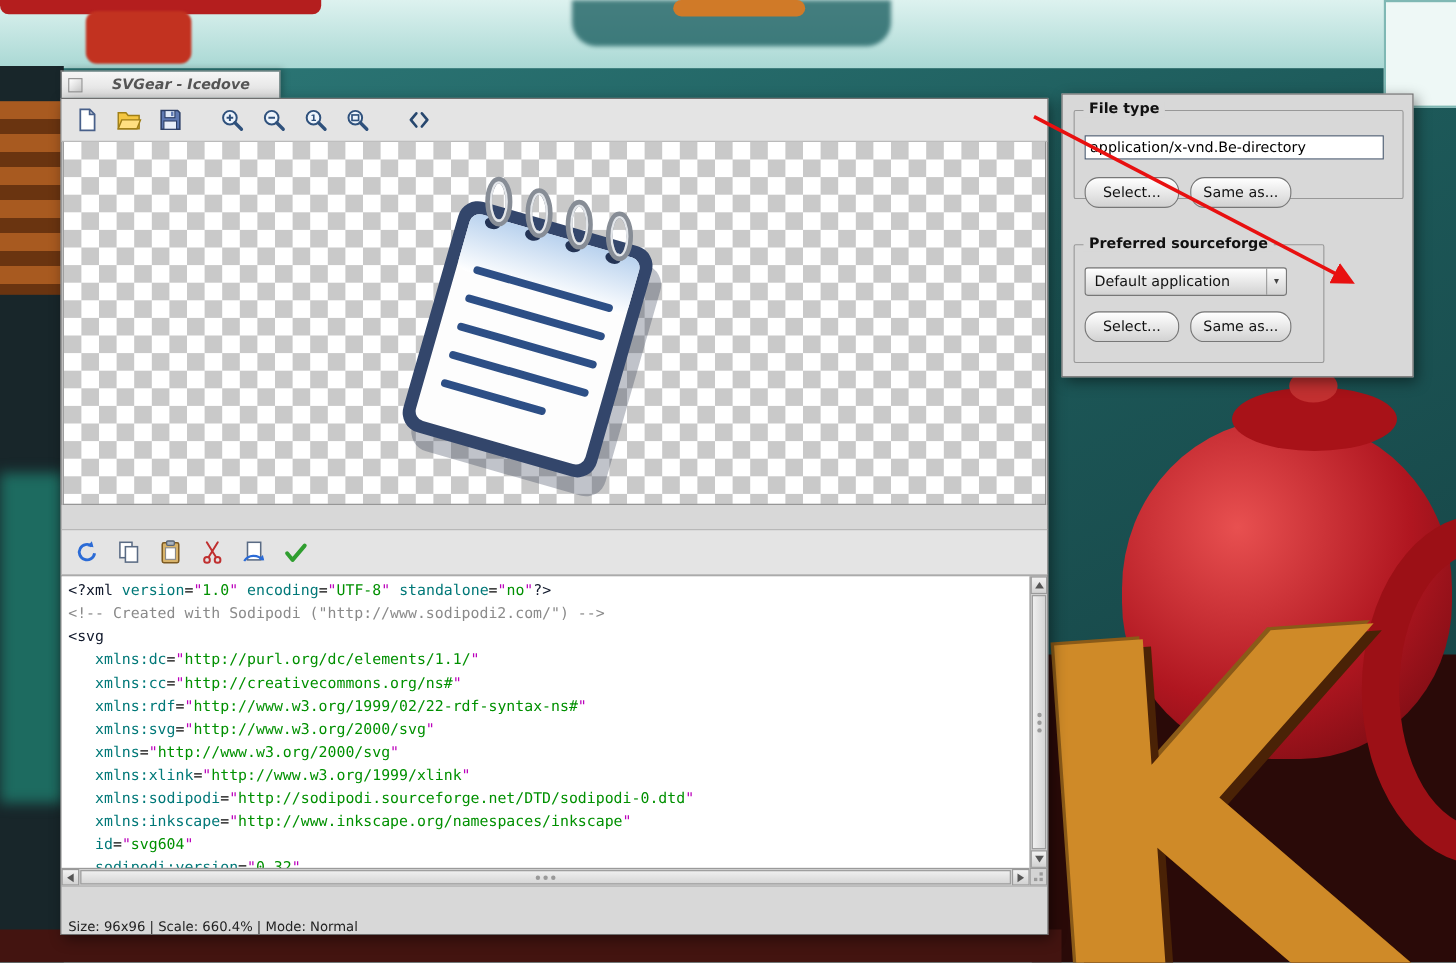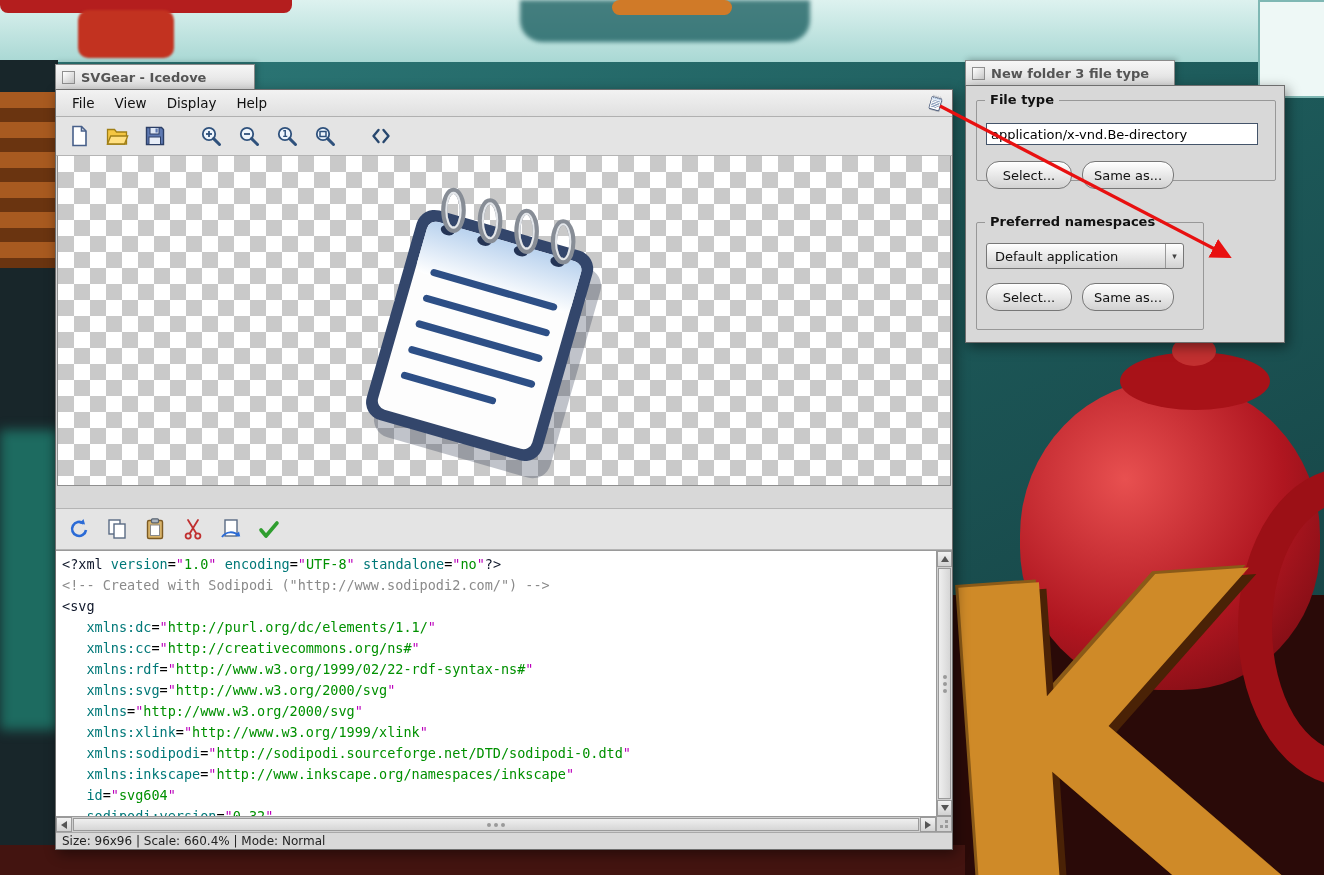--- a/index.html
+++ b/index.html
@@ -24,22 +24,22 @@
   .bg-teapot{left:1020px;top:380px;width:300px;height:310px;border-radius:50% 50% 46% 46%;
     background:radial-gradient(circle at 35% 32%,#e85050,#b01620 55%,#6e0a10 95%);}
   .bg-teapot-handle{left:1238px;top:468px;width:150px;height:250px;border:34px solid #9c1016;border-radius:50%;}
   .bg-teapot-lid{left:1120px;top:352px;width:150px;height:58px;border-radius:50%;background:#a81218;}
   .bg-teapot-knob{left:1172px;top:336px;width:44px;height:30px;border-radius:50%;background:#c23030;}
   .bg-k{left:930px;top:528px;font-weight:bold;font-size:430px;line-height:1;
     color:#cf8a28;text-shadow:7px 7px 0 #4a2206,-3px -3px 0 #8a5a18;transform:rotate(-4deg);}
   
   .tab{position:absolute;top:0;height:25px;box-sizing:border-box;border:1px solid #8a8a8a;border-bottom:none;
     display:flex;align-items:center;gap:6px;padding:0 6px;box-shadow:2px -1px 6px rgba(0,0,0,.25);}
-  .tab-title{flex:1;font-size:13px;font-weight:bold;color:#111;
-    white-space:nowrap;overflow:hidden;text-overflow:ellipsis;}
+  .tab-title{flex:1;text-align:center;font-size:13px;font-weight:bold;color:#111;
+    white-space:nowrap;overflow:hidden;text-overflow:ellipsis;font-style:italic;}
   .tab-title.dim{color:#555;}
   .tab-close,.tab-zoom{width:13px;height:13px;box-sizing:border-box;border:1px solid #8f8f8f;
     background:linear-gradient(135deg,#ffffff,#c9c9c9);}
   .yellow-box{border-color:#9a7d00;background:linear-gradient(135deg,#fff3c0,#e8b400);}
   .tab-zoom{position:relative;}
   .tz-inner{position:absolute;left:2px;top:2px;width:7px;height:7px;border:1px solid #8a6d00;background:#ffe070;}
   .frame{position:absolute;left:0;top:25px;box-sizing:border-box;border:1px solid #6e6e6e;background:#d8d8d8;
     box-shadow:3px 4px 12px rgba(0,0,0,.45);}
   
   .main-window{left:55px;top:64px;width:900px;height:789px;z-index:5;}
@@ -80,40 +80,40 @@
   .sb-thumb.h{background:linear-gradient(#efefef,#d6d6d6);}
   .grip-v{position:absolute;left:50%;top:50%;width:4px;height:4px;transform:translate(-50%,-50%);
     background:#9a9a9a;border-radius:50%;box-shadow:0 -7px 0 #9a9a9a,0 7px 0 #9a9a9a;}
   .grip-h{position:absolute;left:50%;top:50%;width:4px;height:4px;transform:translate(-50%,-50%);
     background:#9a9a9a;border-radius:50%;box-shadow:-7px 0 0 #9a9a9a,7px 0 0 #9a9a9a;}
   .hscroll-row{height:16px;flex:none;display:flex;}
   .hscroll{flex:1;display:flex;background:#cfcfcf;border-top:1px solid #9a9a9a;box-sizing:border-box;}
   .scroll-corner{width:16px;flex:none;box-sizing:border-box;border:1px solid #9a9a9a;background:#d4d4d4;position:relative;}
   .corner-grip{position:absolute;right:3px;bottom:3px;width:3px;height:3px;background:#9a9a9a;
     box-shadow:-5px 0 0 #9a9a9a,0 -5px 0 #9a9a9a;}
-  .statusbar{flex:1;display:flex;align-items:center;padding-left:6px;
+  .statusbar{flex:1;display:flex;align-items:flex-end;padding-left:6px;
     border-top:1px solid #a8a8a8;background:#d8d8d8;font-size:12px;color:#222;}
   
   .ft-window{left:965px;top:60px;width:322px;height:284px;z-index:6;}
   .ft-tab{left:0;width:210px;background:linear-gradient(#f6f6f6,#dedede);}
   .ft-frame{width:320px;height:258px;}
   .group{position:absolute;box-sizing:border-box;border:1px solid #989898;border-radius:2px;}
   .group-label{position:absolute;top:-9px;left:8px;background:#d8d8d8;padding:0 5px;
     font-size:13px;font-weight:bold;color:#111;white-space:nowrap;}
   .g-filetype{left:10px;top:14px;width:300px;height:81px;}
   .g-prefapp{left:10px;top:136px;width:228px;height:108px;}
   .g-icon{left:246px;top:136px;width:62px;height:104px;}
   .tc-input{position:absolute;left:9px;top:22px;width:272px;height:22px;box-sizing:border-box;
     border:1px solid #44546a;background:#fff;font-family:inherit;font-size:13px;padding:0 4px;color:#000;}
   .hbtn{position:absolute;height:28px;box-sizing:border-box;display:flex;align-items:center;justify-content:center;
     font-size:13px;color:#111;border:1px solid #777;border-radius:13px;
     background:linear-gradient(#ffffff,#d2d2d2);box-shadow:inset 0 1px 0 #fff;}
   .btn-a{left:9px;top:60px;width:86px;}
   .btn-b{left:105px;top:60px;width:92px;}
-  .dropdown{position:absolute;left:9px;top:20px;width:198px;height:26px;box-sizing:border-box;
+  .dropdown{position:absolute;left:9px;top:20px;width:184px;height:26px;box-sizing:border-box;
     display:flex;align-items:center;border:1px solid #777;border-radius:3px;
     background:linear-gradient(#ffffff,#d2d2d2);box-shadow:inset 0 1px 0 #fff;}
   .dd-text{flex:1;padding-left:8px;font-size:13px;color:#111;white-space:nowrap;overflow:hidden;}
   .dd-arrow{width:17px;height:100%;border-left:1px solid #999;display:flex;align-items:center;justify-content:center;
     font-size:9px;color:#444;}
   .icon-well{position:absolute;left:10px;top:26px;width:40px;height:40px;box-sizing:border-box;
     border:1px solid #9a9a9a;background:#fbfbfb;display:flex;align-items:center;justify-content:center;}
   
   .arrow-overlay{left:0;top:0;width:1324px;height:875px;z-index:40;pointer-events:none;}
   .hidden-defs{position:absolute;width:0;height:0;overflow:hidden;}
@@ -186,32 +186,20 @@
 <div class="abs main-window">
 
   <div class="tab inactive-tab">
     <span class="tab-close"></span>
     <span class="tab-title dim">SVGear - Icedove</span>
   </div>
 
 
   <div class="frame main-frame">
 
-    <div class="menubar">
-
-      <div class="menu-item">File</div>
-        <div class="menu-item">View</div>
-        <div class="menu-item">Display</div>
-        <div class="menu-item">Help</div>
-        <div class="drag-icon" title="">
-        <svg width="22" height="22" viewBox="0 0 360 340">
-            <use href="#sym-notepad"></use>
-          </svg>
-      </div>
-    </div>
 
     <div class="toolbar">
       <div class="tbtn">
         <svg width="24" height="24" viewBox="0 0 24 24">
           <path d="M6 2.5h8.5L19 7v14.5H6z" fill="#fff" stroke="#48608a" stroke-width="1.6"></path>
           <path d="M14.5 2.5V7H19" fill="none" stroke="#48608a" stroke-width="1.6"></path>
         </svg>
       </div>
       <div class="tbtn">
         <svg width="24" height="24" viewBox="0 0 24 24">
@@ -348,35 +336,31 @@
     </div>
 
     <div class="statusbar">
       <span>Size: 96x96 | Scale: 660.4% | Mode: Normal</span>
     </div>
 
   </div>
 </div>
 
 <div class="abs ft-window">
-  <div class="tab ft-tab">
-    <span class="tab-close"></span>
-    <span class="tab-title dim">New folder 3 file type</span>
-  </div>
   <div class="frame ft-frame">
 
     <div class="group g-filetype">
       <span class="group-label">File type</span>
       <input class="tc-input" value="application/x-vnd.Be-directory" style="">
       <div class="hbtn btn-a">Select...</div>
       <div class="hbtn btn-b">Same as...</div>
     </div>
 
     <div class="group g-prefapp">
-      <span class="group-label">Preferred namespaces</span>
+      <span class="group-label">Preferred sourceforge</span>
       <div class="dropdown">
         <span class="dd-text">Default application</span>
         <span class="dd-arrow">▾</span>
       </div>
       <div class="hbtn btn-a">Select...</div>
       <div class="hbtn btn-b">Same as...</div>
     </div>
 
 
   </div>

